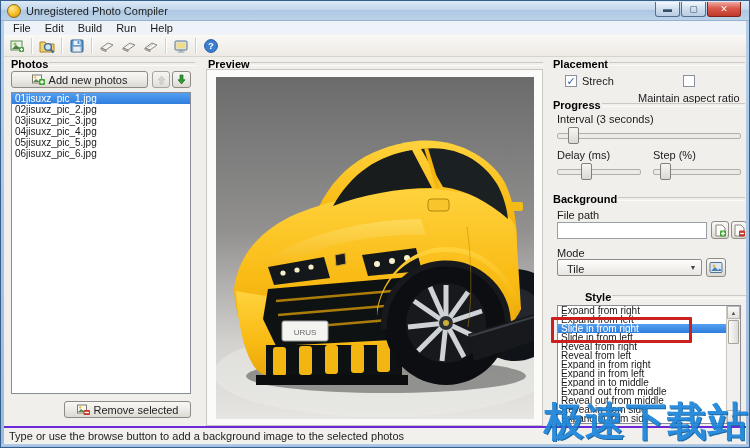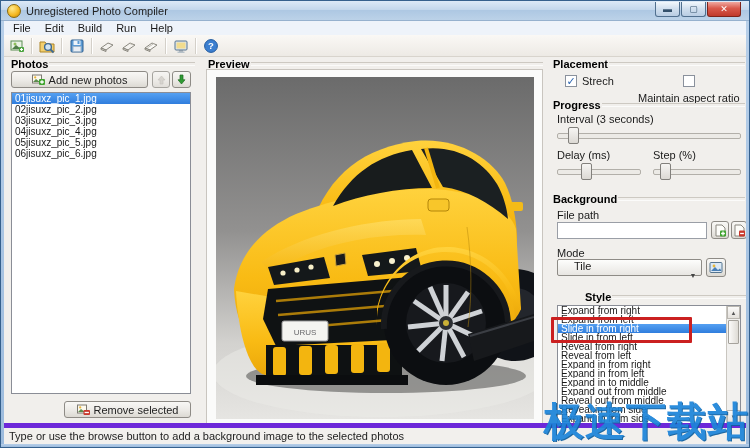--- a/index.html
+++ b/index.html
@@ -50,34 +50,34 @@
   
   .cklabel{display:flex;align-items:center;gap:5px;position:absolute;font-size:11px;}
   .ckbox{width:12px;height:12px;background:#fff;border:1px solid #8a919c;box-sizing:border-box;
      display:flex;align-items:center;justify-content:center;font-size:11px;color:#2a63b0;font-weight:bold;}
   .slider{position:absolute;height:15px;}
   .strack{position:absolute;left:0;right:0;top:6px;height:4px;background:#eceae6;border:1px solid #b2afa9;border-radius:2px;}
   .sthumb{position:absolute;top:0;width:9px;height:15px;border:1px solid #82807c;border-radius:2px;
      background:linear-gradient(180deg,#f6f5f3,#dcd9d4);}
   .tinput{position:absolute;background:#fff;border:1px solid #9a9ea6;box-sizing:border-box;font-size:11px;padding:1px 3px;font-family:inherit;}
   .selectbox{position:absolute;border:1px solid #8e8b86;border-radius:2px;background:linear-gradient(180deg,#fdfdfc,#e8e6e2);
-     display:flex;align-items:flex-start;box-sizing:border-box;font-size:11px;padding-left:16px;flex-direction:column;}
+     display:flex;align-items:flex-end;box-sizing:border-box;font-size:11px;padding-left:9px;}
   .selarrow{margin-left:auto;width:16px;height:100%;display:flex;align-items:center;justify-content:center;font-size:7px;color:#444;}
   
   .s-item{height:9px;line-height:9px;padding-left:3px;font-size:10px;white-space:nowrap;overflow:hidden;}
   .s-item.sel{background:linear-gradient(180deg,#55a0f2,#2f7ddd);color:#fff;}
   .sbar{position:absolute;top:0;bottom:0;right:0;width:14px;background:#f1f0ee;border-left:1px solid #c9c6c0;box-sizing:border-box;}
   .sbtn{height:13px;display:flex;align-items:center;justify-content:center;font-size:6px;color:#555;
      background:linear-gradient(180deg,#fbfaf9,#e4e1dc);border:1px solid #b9b6b0;box-sizing:border-box;}
   .sbtn.down{position:absolute;bottom:0;left:0;right:0;}
   .sthumb2{position:absolute;top:14px;left:1px;right:1px;height:22px;border:1px solid #a5a29c;border-radius:1px;
      background:linear-gradient(90deg,#fbfaf9,#dedbd5);}
   
   .statusbar{position:absolute;left:1px;right:1px;bottom:3px;height:16px;background:#f2f0ed;
-    border-top:5px solid #6d28d9;display:flex;align-items:center;padding-left:7px;z-index:4;font-size:11px;color:#222;}
+    border-top:2px solid #6d28d9;display:flex;align-items:center;padding-left:7px;z-index:4;font-size:11px;color:#222;}
   .grip{position:absolute;right:1px;bottom:1px;width:12px;height:12px;
     background:repeating-linear-gradient(135deg,transparent 0 3px,#b9b6b0 3px 4px);}
   
   .red-box{position:absolute;border:3px solid #cb2020;z-index:20;border-radius:1px;}
   .watermark{position:absolute;right:0px;top:393px;z-index:30;font-size:40px;font-weight:bold;
     color:#1d85da;opacity:.93;letter-spacing:1px;pointer-events:none;
     text-shadow:1px 1px 0 #0f5f9e;font-family:"DejaVu Sans",sans-serif;white-space:nowrap;}
 </style>
 </head>
 <body>

